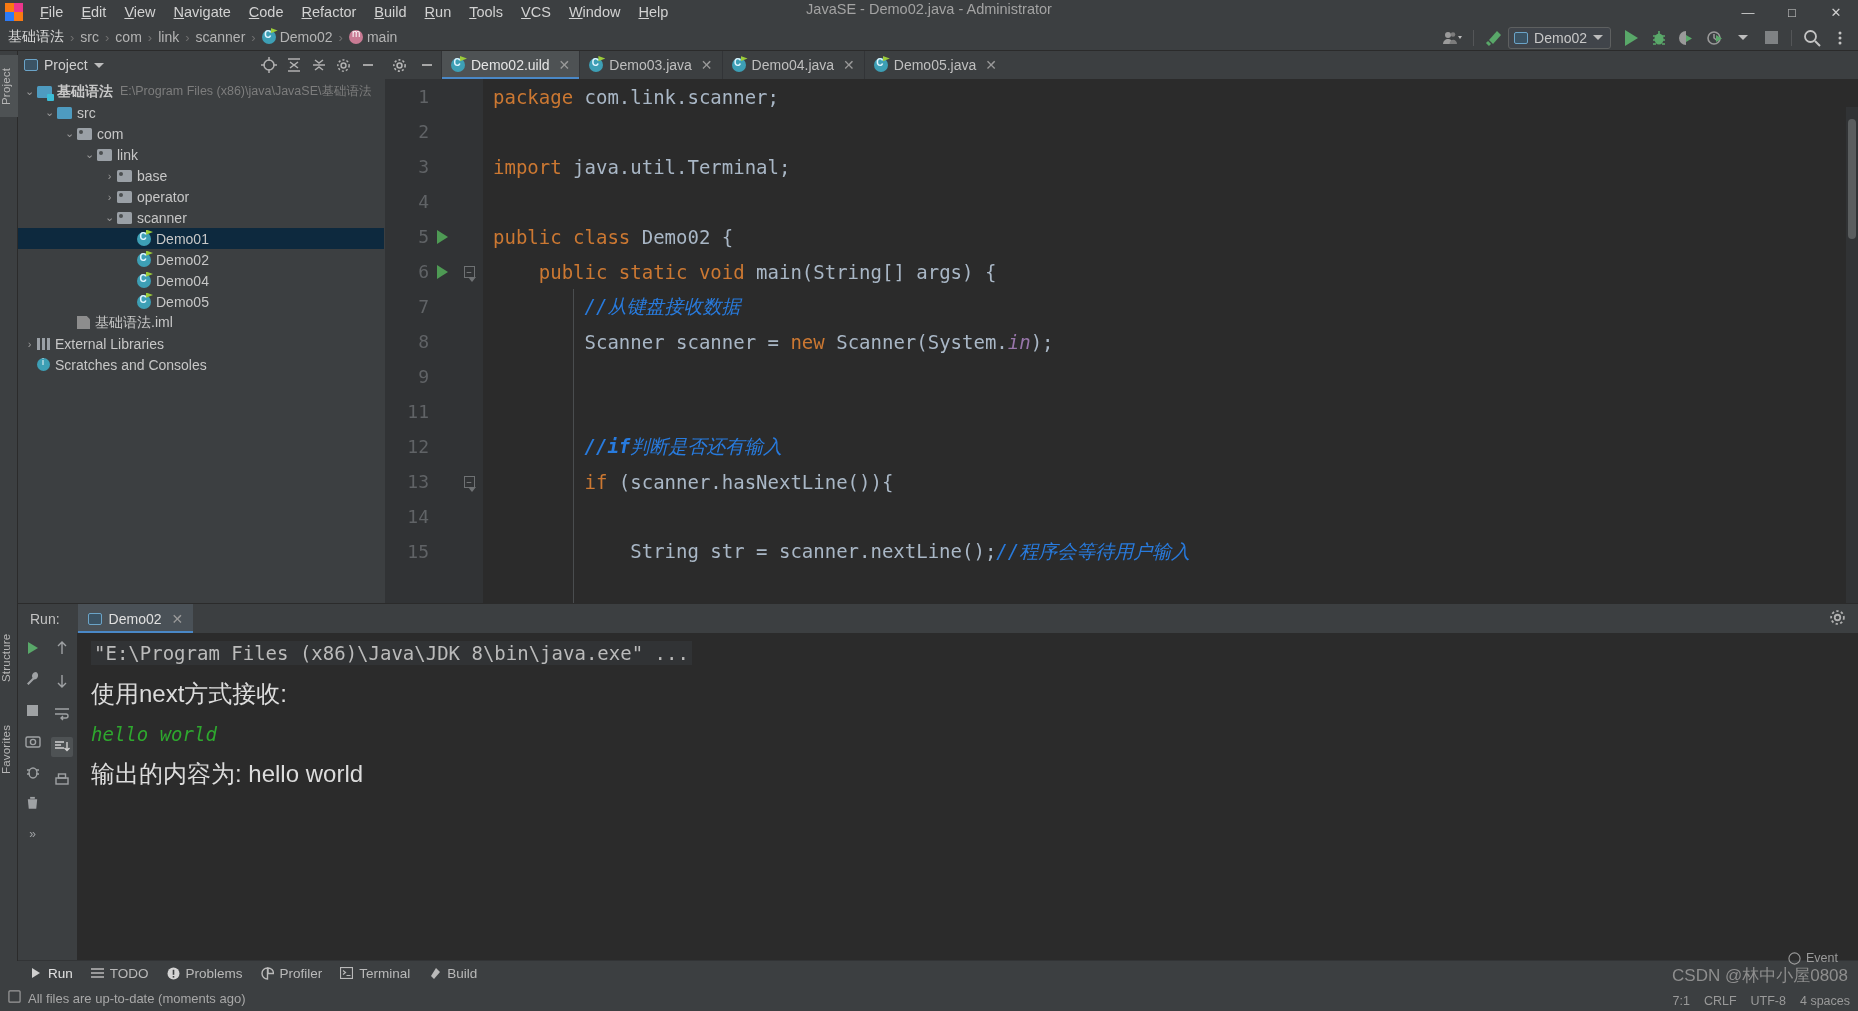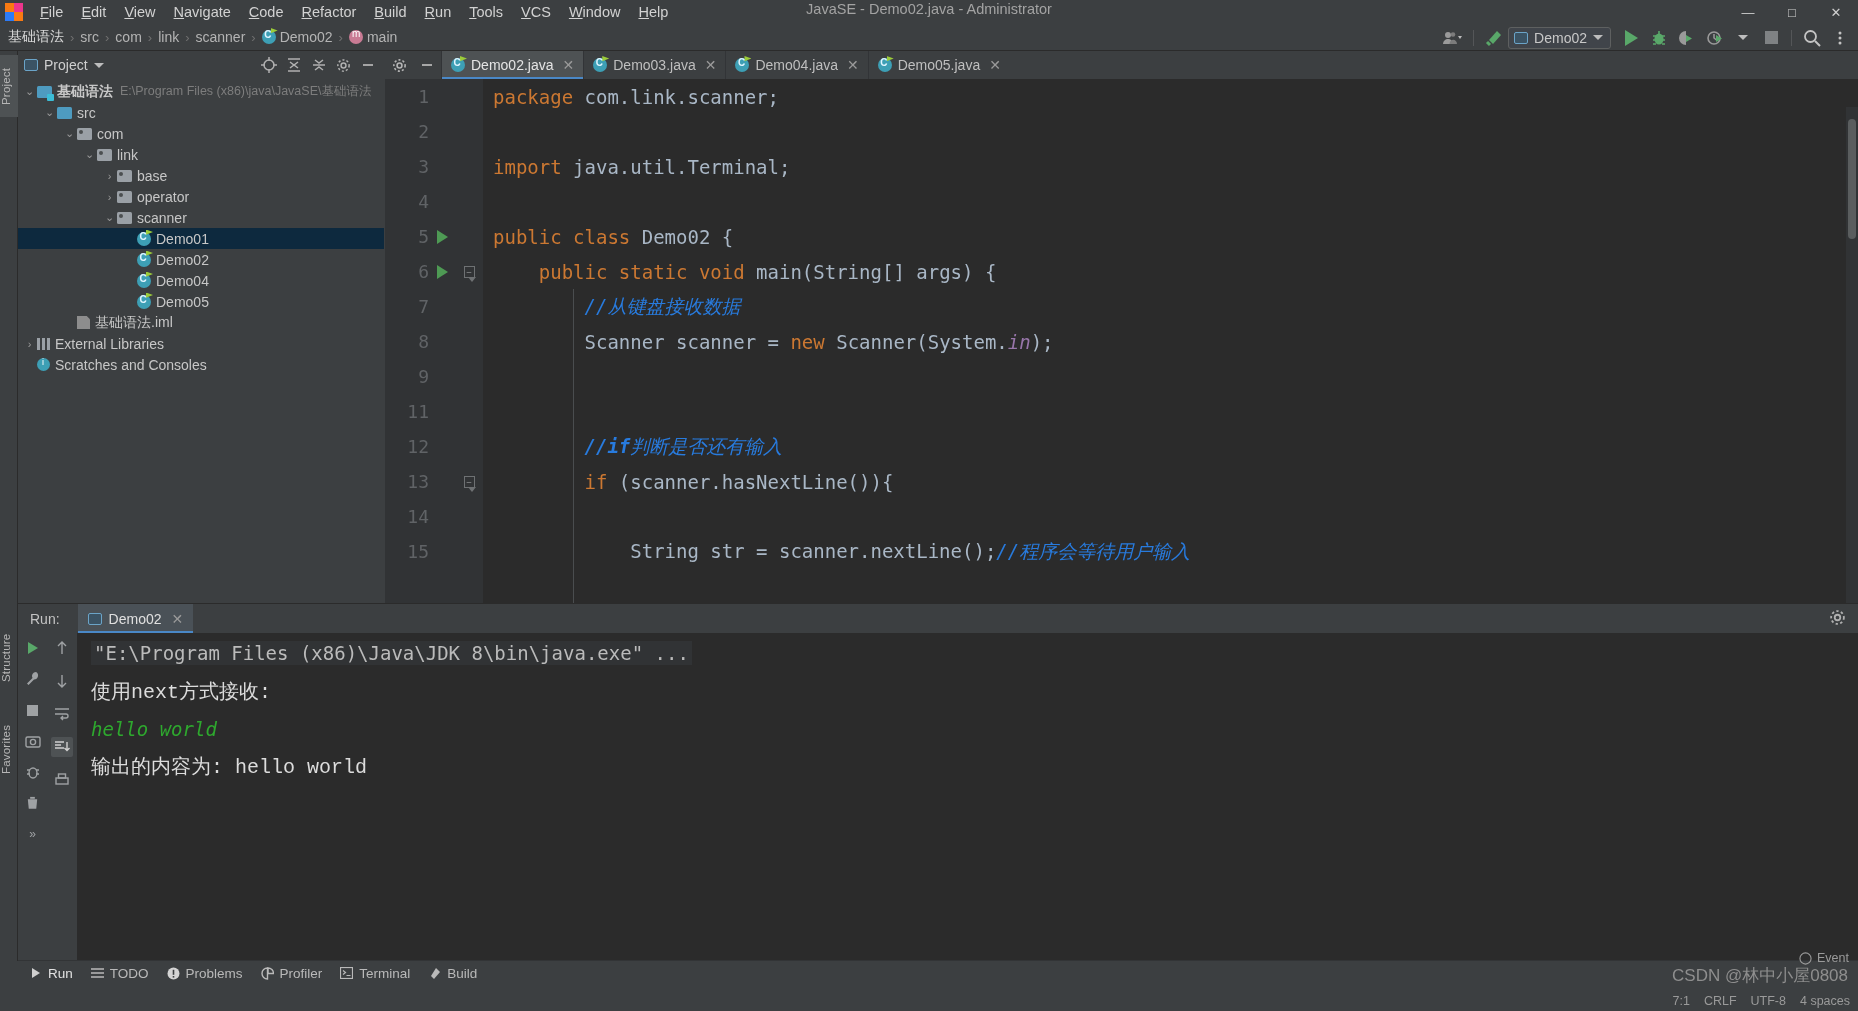--- a/index.html
+++ b/index.html
@@ -281,21 +281,21 @@
     align-items: center; padding-top: 5px; gap: 13px;
   }
   .rt { color: #9fa2a4; display: flex; align-items: center; justify-content: center; width: 22px; height: 20px; }
   .rt.active { background: #4e5254; border-radius: 2px; }
   .console {
     flex: 1; background: #2b2b2b; padding: 8px 0 0 14px;
     font-family: "DejaVu Sans Mono", monospace; font-size: 19px;
     color: #bbbbbb; overflow: hidden;
   }
   .cl1 { background: #313335; display: inline-block; padding: 1px 3px; color: #bbbbbb; }
-  .cl-cn { font-family: Liberation Mono, monospace; font-size: 20px; color: #dcdcdc; }
+  .cl-cn { font-family: Liberation Sans, sans-serif; font-size: 24px; color: #dcdcdc; }
   .cl-green { color: #2ea82e; font-style: italic; }
   .consoleline { margin-bottom: 13px; white-space: pre; }
 
   
   .btmtabs {
     position: absolute; left: 18px; bottom: 26px; right: 0; height: 25px;
     background: #3c3f41; display: flex; align-items: center; padding-left: 12px;
     gap: 18px; border-top: 1px solid #323436;
   }
   .btab { display: flex; align-items: center; gap: 6px; font-size: 13.5px; color: #b9b9b9; }
@@ -306,21 +306,21 @@
     padding-left: 8px; font-size: 13px; color: #a8a8a8;
   }
   .status-right {
     position: absolute; right: 8px; bottom: 3px; display: flex;
     align-items: center; gap: 14px; font-size: 12.5px; color: #9a9a9a;
   }
   .watermark {
     position: absolute; right: 10px; bottom: 24px;
     font-size: 17px; color: #8e8e8e; font-family: "Liberation Sans", sans-serif;
   }
-  .evt { position: absolute; right: 9px; bottom: 46px; font-size: 12.5px; color: #9b9b9b;
+  .evt { position: absolute; right: 20px; bottom: 46px; font-size: 12.5px; color: #9b9b9b;
          display: flex; align-items: center; gap: 5px; }
   .scroll-v {
     position: absolute; right: 2px; top: 40px; width: 8px; height: 120px;
     background: #5a5d5e; border-radius: 4px;
   }
   .lane-err {
     position: absolute; right: 0; top: 28px; width: 12px; height: 524px;
     background: #313335;
   }
 </style>
@@ -609,21 +609,21 @@
       <div class="tabctl">
         <svg width="16" height="16" viewBox="0 0 16 16">
             <path d="M3 8h10" stroke="#b4b4b4" stroke-width="1.8"></path>
           </svg>
       </div>
       <div id="etabs" style="display:flex;">
           <div class="etab active">
             <span class="ico-class">
               <span class="flag"></span>
             </span>
-            <span>Demo02.java</span>
+            <span>Demo02.uild</span>
             <span class="tab-x">✕</span>
           </div>
           <div class="etab">
             <span class="ico-class">
               <span class="flag"></span>
             </span>
             <span>Demo03.java</span>
             <span class="tab-x">✕</span>
           </div>
           <div class="etab">
@@ -882,20 +882,28 @@
       <div class="btab">
         <span style="display:flex;">
           <svg width="13" height="13" viewBox="0 0 13 13">
             <path d="M8 1l4 4-6 7-3-3z" fill="#b9b9b9"></path>
           </svg>
         </span>
         <span>Build</span>
       </div>
     </div>
 
+  <div class="statusbar">
+    <span style="margin-right:7px;">
+      <svg width="13" height="13" viewBox="0 0 14 14">
+        <rect x="1" y="1" width="12" height="12" rx="1" fill="none" stroke="#9a9a9a" stroke-width="1.3"></rect>
+      </svg>
+    </span>
+    <span>All files are up-to-date (moments ago)</span>
+  </div>
 
   <div class="status-right">
     <span>7:1</span>
     <span>CRLF</span>
     <span>UTF-8</span>
     <span>4 spaces</span>
   </div>
 
   <div class="evt">
     <svg width="13" height="13" viewBox="0 0 14 14">

